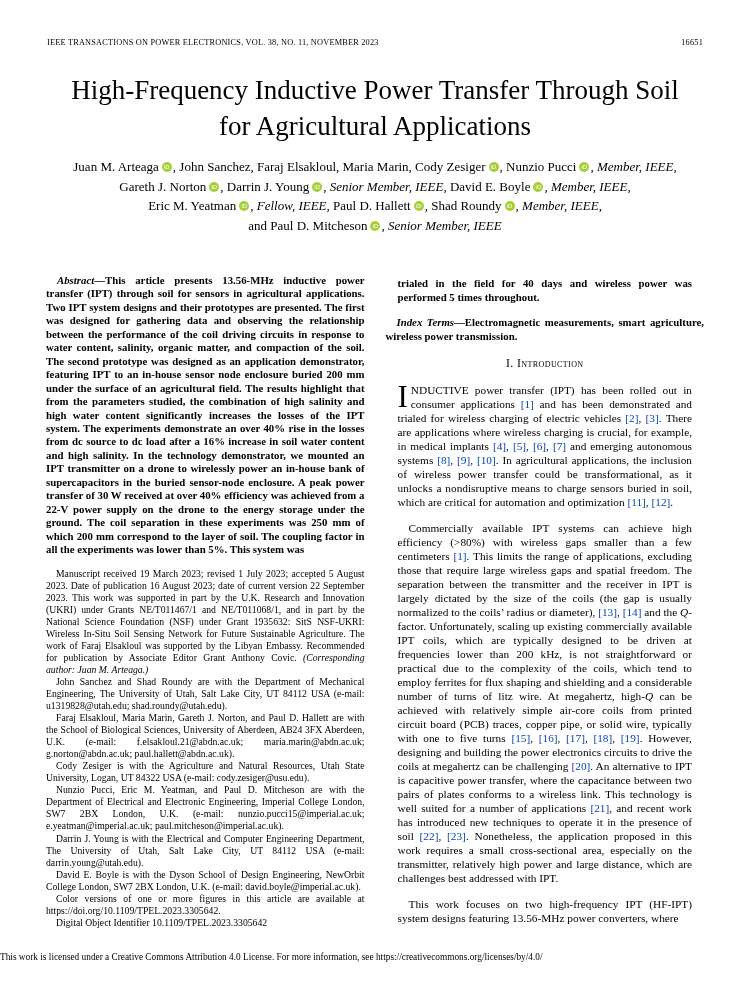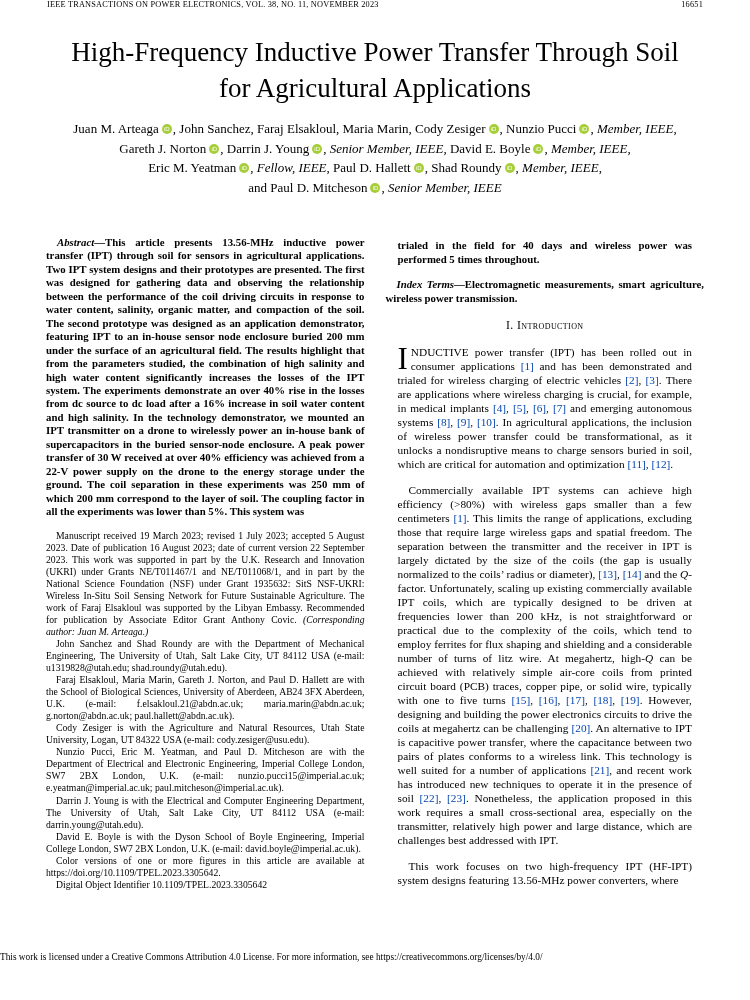--- a/index.html
+++ b/index.html
@@ -3,20 +3,21 @@
 <meta charset="utf-8">
 <style>
   html,body { margin:0; padding:0; background:#ffffff; }
   .page {
     position:relative;
     width:750px; height:1000px;
     background:#ffffff;
     color:#000;
     font-family:"Liberation Serif","DejaVu Serif",serif;
     box-sizing:border-box;
+    padding-top:38px;
     overflow:hidden;
   }
   .running-head {
     display:flex; justify-content:space-between;
     margin:0 47px;
     font-size:8.3px; letter-spacing:.2px;
   }
   .title {
     width:640px; margin:26px auto 0;
     text-align:center;
@@ -109,21 +110,21 @@
 
     <div class="col">
       <p class="abstract"><span class="it">Abstract</span><span>—This article presents 13.56-MHz inductive power transfer (IPT) through soil for sensors in agricultural applications. Two IPT system designs and their prototypes are presented. The first was designed for gathering data and observing the relationship between the performance of the coil driving circuits in response to water content, salinity, organic matter, and compaction of the soil. The second prototype was designed as an application demonstrator, featuring IPT to an in-house sensor node enclosure buried 200 mm under the surface of an agricultural field. The results highlight that from the parameters studied, the combination of high salinity and high water content significantly increases the losses of the IPT system. The experiments demonstrate an over 40% rise in the losses from dc source to dc load after a 16% increase in soil water content and high salinity. In the technology demonstrator, we mounted an IPT transmitter on a drone to wirelessly power an in-house bank of supercapacitors in the buried sensor-node enclosure. A peak power transfer of 30 W received at over 40% efficiency was achieved from a 22-V power supply on the drone to the energy storage under the ground. The coil separation in these experiments was 250 mm of which 200 mm correspond to the layer of soil. The coupling factor in all the experiments was lower than 5%. This system was</span></p>
       <div class="footnotes">
           <p class="footnote">Manuscript received 19 March 2023; revised 1 July 2023; accepted 5 August 2023. Date of publication 16 August 2023; date of current version 22 September 2023. This work was supported in part by the U.K. Research and Innovation (UKRI) under Grants NE/T011467/1 and NE/T011068/1, and in part by the National Science Foundation (NSF) under Grant 1935632: SitS NSF-UKRI: Wireless In-Situ Soil Sensing Network for Future Sustainable Agriculture. The work of Faraj Elsakloul was supported by the Libyan Embassy. Recommended for publication by Associate Editor Grant Anthony Covic. <span class="it">(Corresponding author: Juan M. Arteaga.)</span></p>
           <p class="footnote">John Sanchez and Shad Roundy are with the Department of Mechanical Engineering, The University of Utah, Salt Lake City, UT 84112 USA (e-mail: u1319828@utah.edu; shad.roundy@utah.edu).</p>
           <p class="footnote">Faraj Elsakloul, Maria Marin, Gareth J. Norton, and Paul D. Hallett are with the School of Biological Sciences, University of Aberdeen, AB24 3FX Aberdeen, U.K. (e-mail: f.elsakloul.21@abdn.ac.uk; maria.marin@abdn.ac.uk; g.norton@abdn.ac.uk; paul.hallett@abdn.ac.uk).</p>
           <p class="footnote">Cody Zesiger is with the Agriculture and Natural Resources, Utah State University, Logan, UT 84322 USA (e-mail: cody.zesiger@usu.edu).</p>
           <p class="footnote">Nunzio Pucci, Eric M. Yeatman, and Paul D. Mitcheson are with the Department of Electrical and Electronic Engineering, Imperial College London, SW7 2BX London, U.K. (e-mail: nunzio.pucci15@imperial.ac.uk; e.yeatman@imperial.ac.uk; paul.mitcheson@imperial.ac.uk).</p>
           <p class="footnote">Darrin J. Young is with the Electrical and Computer Engineering Department, The University of Utah, Salt Lake City, UT 84112 USA (e-mail: darrin.young@utah.edu).</p>
-          <p class="footnote">David E. Boyle is with the Dyson School of Boyle Engineering, Imperial College London, SW7 2BX London, U.K. (e-mail: david.boyle@imperial.ac.uk).</p>
+          <p class="footnote">David E. Boyle is with the Dyson School of Design Engineering, NewOrbit College London, SW7 2BX London, U.K. (e-mail: david.boyle@imperial.ac.uk).</p>
           <p class="footnote">Color versions of one or more figures in this article are available at https://doi.org/10.1109/TPEL.2023.3305642.</p>
           <p class="footnote">Digital Object Identifier 10.1109/TPEL.2023.3305642</p>
         </div>
     </div>
 
     <div class="col">
       <p class="body-par cont">trialed in the field for 40 days and wireless power was performed 5 times throughout.</p>
       <p class="index-terms"><span class="it">Index Terms</span><span>—Electromagnetic measurements, smart agriculture, wireless power transmission.</span></p>
       <h2 class="section-heading">I. Introduction</h2>
       <p class="body-par"><span class="dropcap">I</span><span>NDUCTIVE power transfer (IPT) has been rolled out in consumer applications <span class="cite">[1]</span> and has been demonstrated and trialed for wireless charging of electric vehicles <span class="cite">[2]</span>, <span class="cite">[3]</span>. There are applications where wireless charging is crucial, for example, in medical implants <span class="cite">[4]</span>, <span class="cite">[5]</span>, <span class="cite">[6]</span>, <span class="cite">[7]</span> and emerging autonomous systems <span class="cite">[8]</span>, <span class="cite">[9]</span>, <span class="cite">[10]</span>. In agricultural applications, the inclusion of wireless power transfer could be transformational, as it unlocks a nondisruptive means to charge sensors buried in soil, which are critical for automation and optimization <span class="cite">[11]</span>, <span class="cite">[12]</span>.</span></p>

